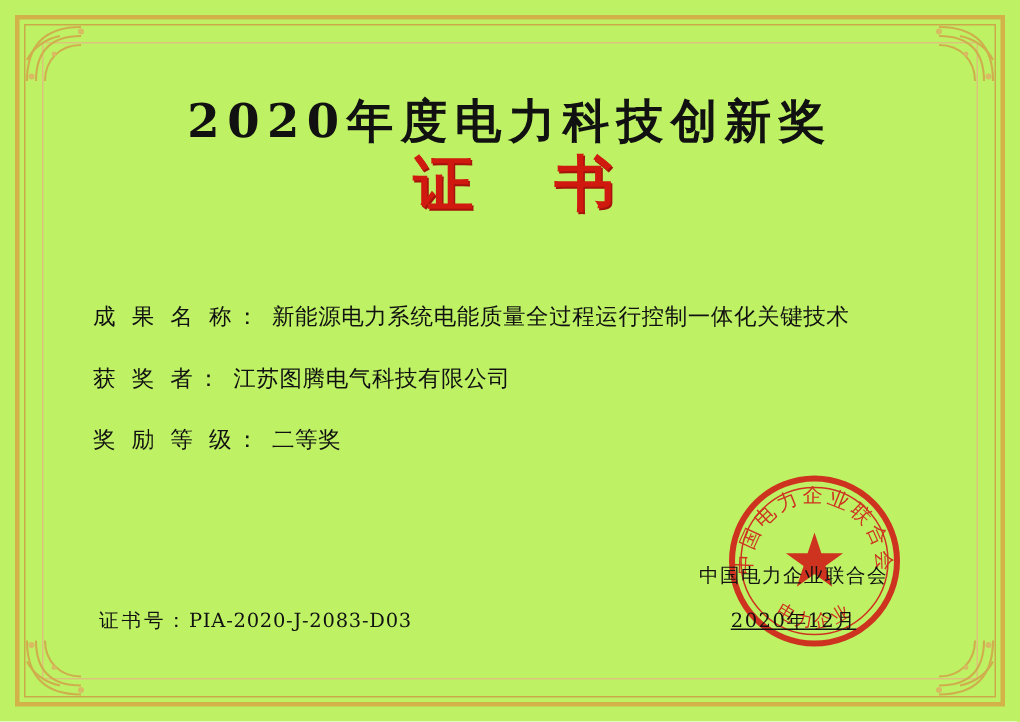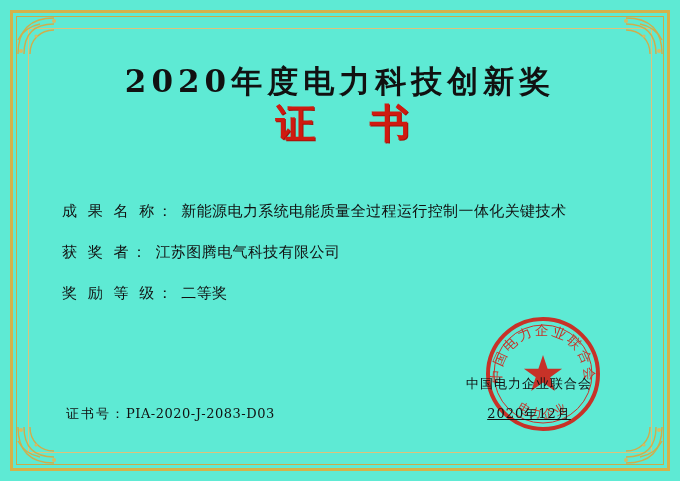--- a/index.html
+++ b/index.html
@@ -11,21 +11,21 @@
     width: 680px;
     height: 481px;
     font-family: "Liberation Sans", sans-serif;
     overflow: hidden;
   }
 
   .certificate {
     position: relative;
     width: 680px;
     height: 481px;
-    background: #5eead4;
+    background: #bef264;
     box-sizing: border-box;
   }
 
   
   .border-outer {
     position: absolute;
     left: 10px;
     top: 10px;
     right: 10px;
     bottom: 10px;

